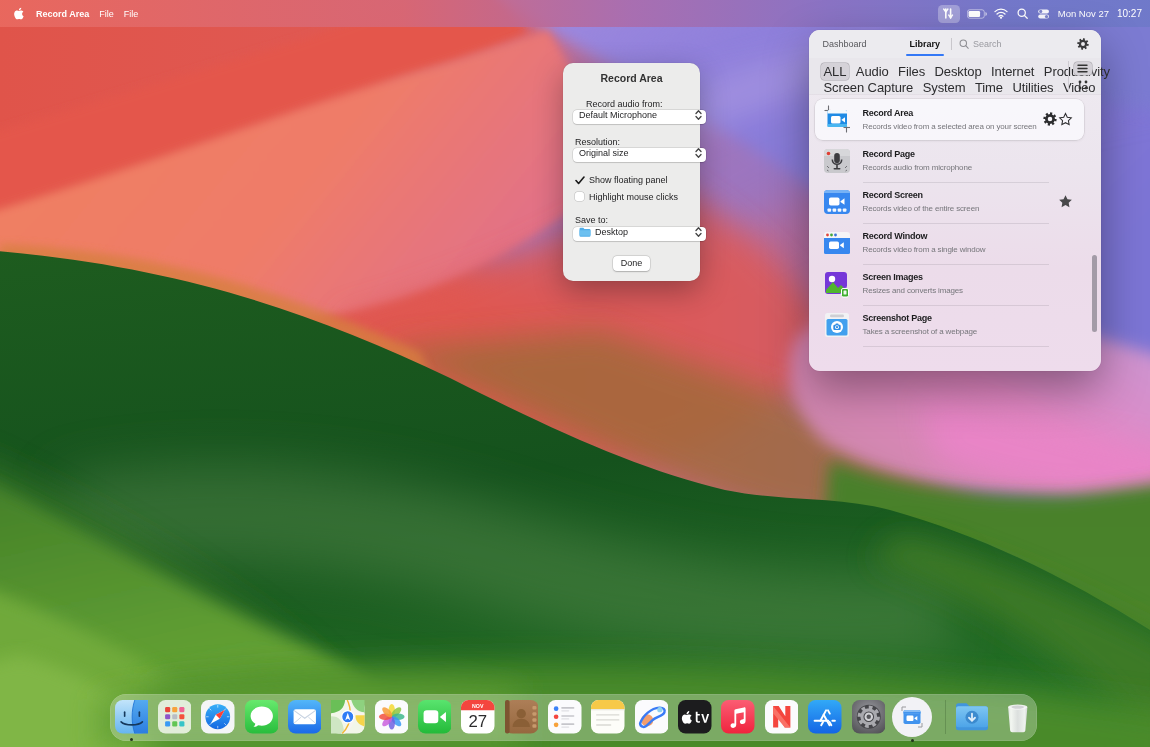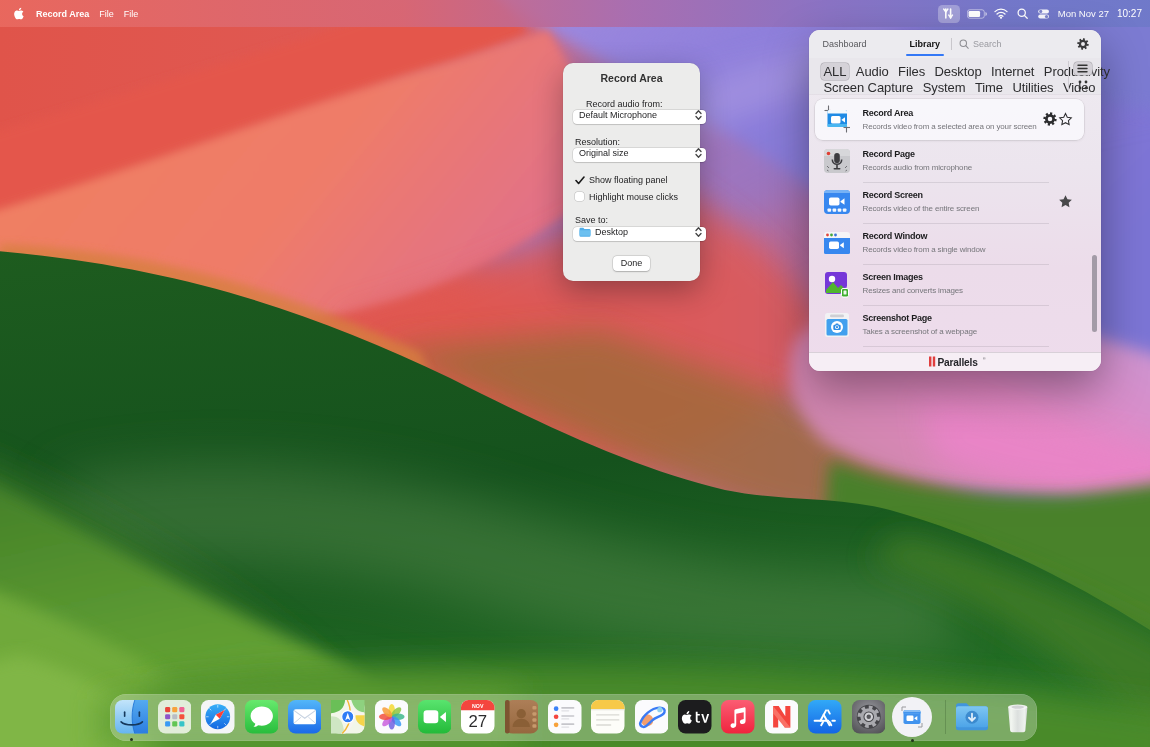--- a/index.html
+++ b/index.html
@@ -415,28 +415,20 @@
 <rect x="13.4" y="13.6" width="3.2" height="2" rx="0.9" fill="#2f8de5"></rect>
 <circle cx="15" cy="17.2" r="1.9" fill="#fff"></circle>
 <circle cx="15" cy="17.2" r="1.1" fill="#2f8de5"></circle>
 </svg></div>
     <div class="pname" style="top:283px;">Screenshot Page</div>
     <div class="pdesc" style="top:296.5px;">Takes a screenshot of a webpage</div>
     <div class="psepline" style="top:315.5px;"></div>
 
     <div class="scrollbar"></div>
   </div>
-  <div class="pfoot">
-    <svg width="57" height="13" viewBox="0 0 57 13" style="display:block;margin:1.5px auto 0;transform:translateX(3px);">
-      <rect x="0" y="1.5" width="2.4" height="10" fill="#e03e3e"></rect>
-      <rect x="3.8" y="1.5" width="2.4" height="10" fill="#e03e3e"></rect>
-      <text x="8.5" y="11" font-family="Liberation Sans, sans-serif" font-size="10.2" font-weight="bold" fill="#26262b" letter-spacing="-0.2">Parallels</text>
-      <text x="54" y="5" font-family="Liberation Sans, sans-serif" font-size="3.5" fill="#4a4a50">®</text>
-    </svg>
-  </div>
 </div>
 
 <div id="dockbg"></div>
 <div class="dicon" style="left:114.5px;top:700px;">
       <svg viewBox="0 0 33 33">
         <defs>
           <linearGradient id="fnd" x1="0" y1="0" x2="0" y2="1">
             <stop offset="0" stop-color="#c2e4fa"></stop>
             <stop offset="1" stop-color="#66b5f0"></stop>
           </linearGradient>

